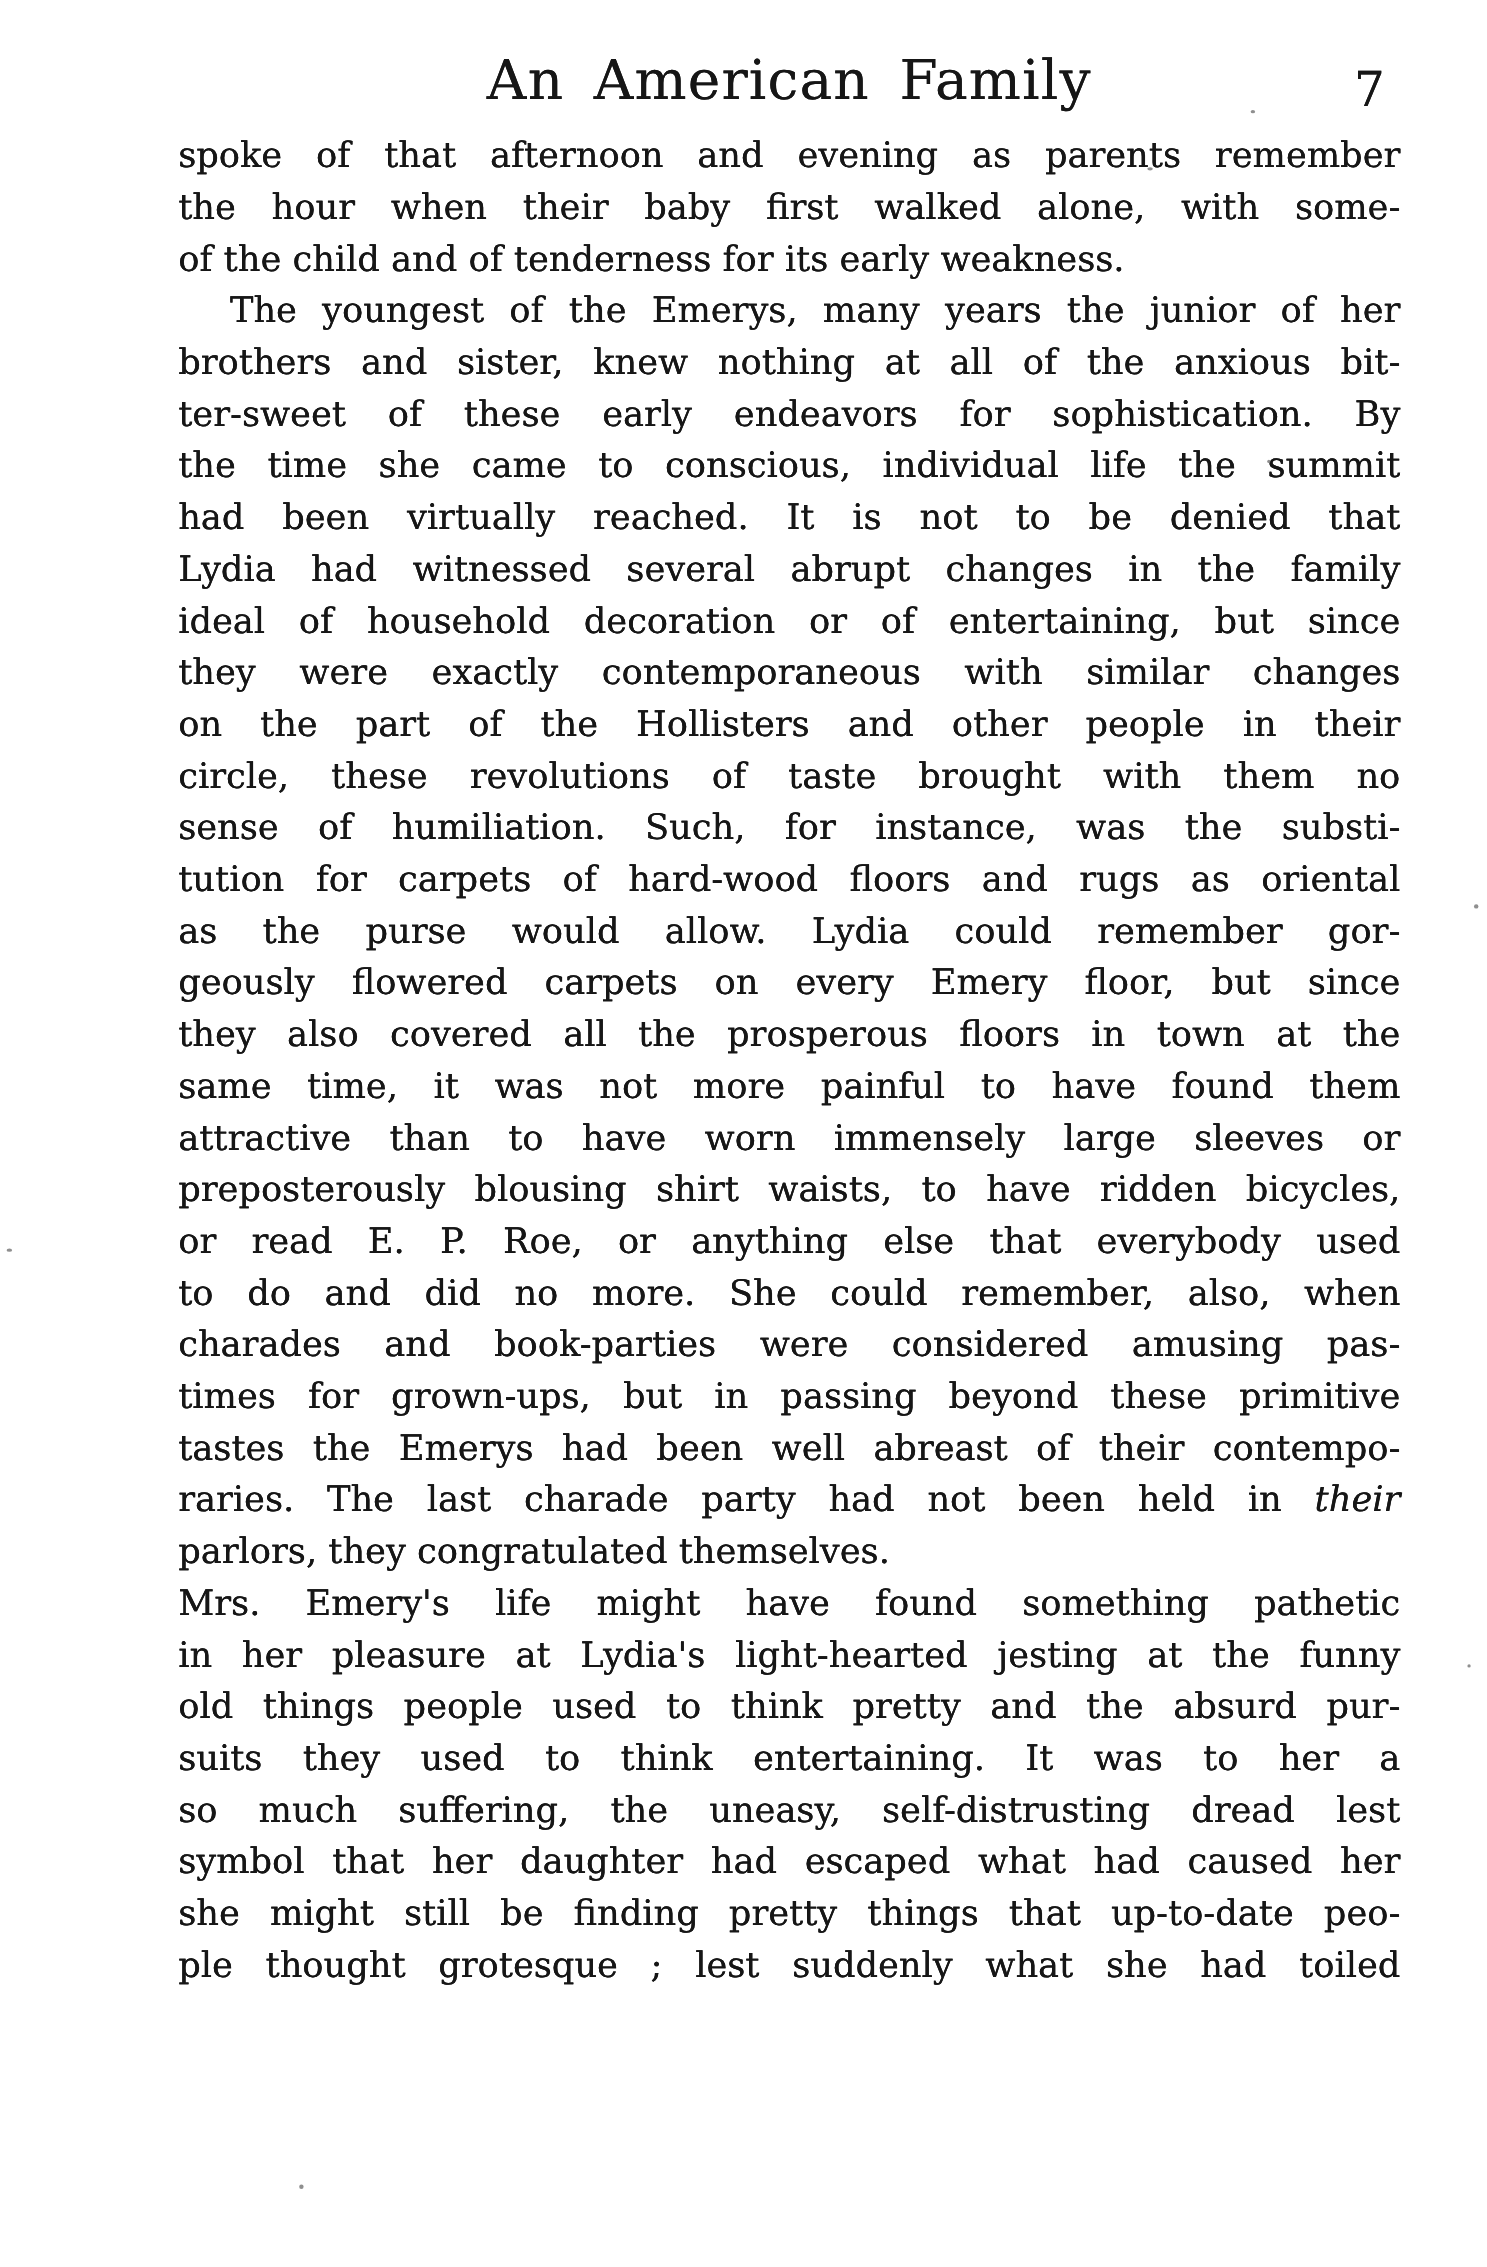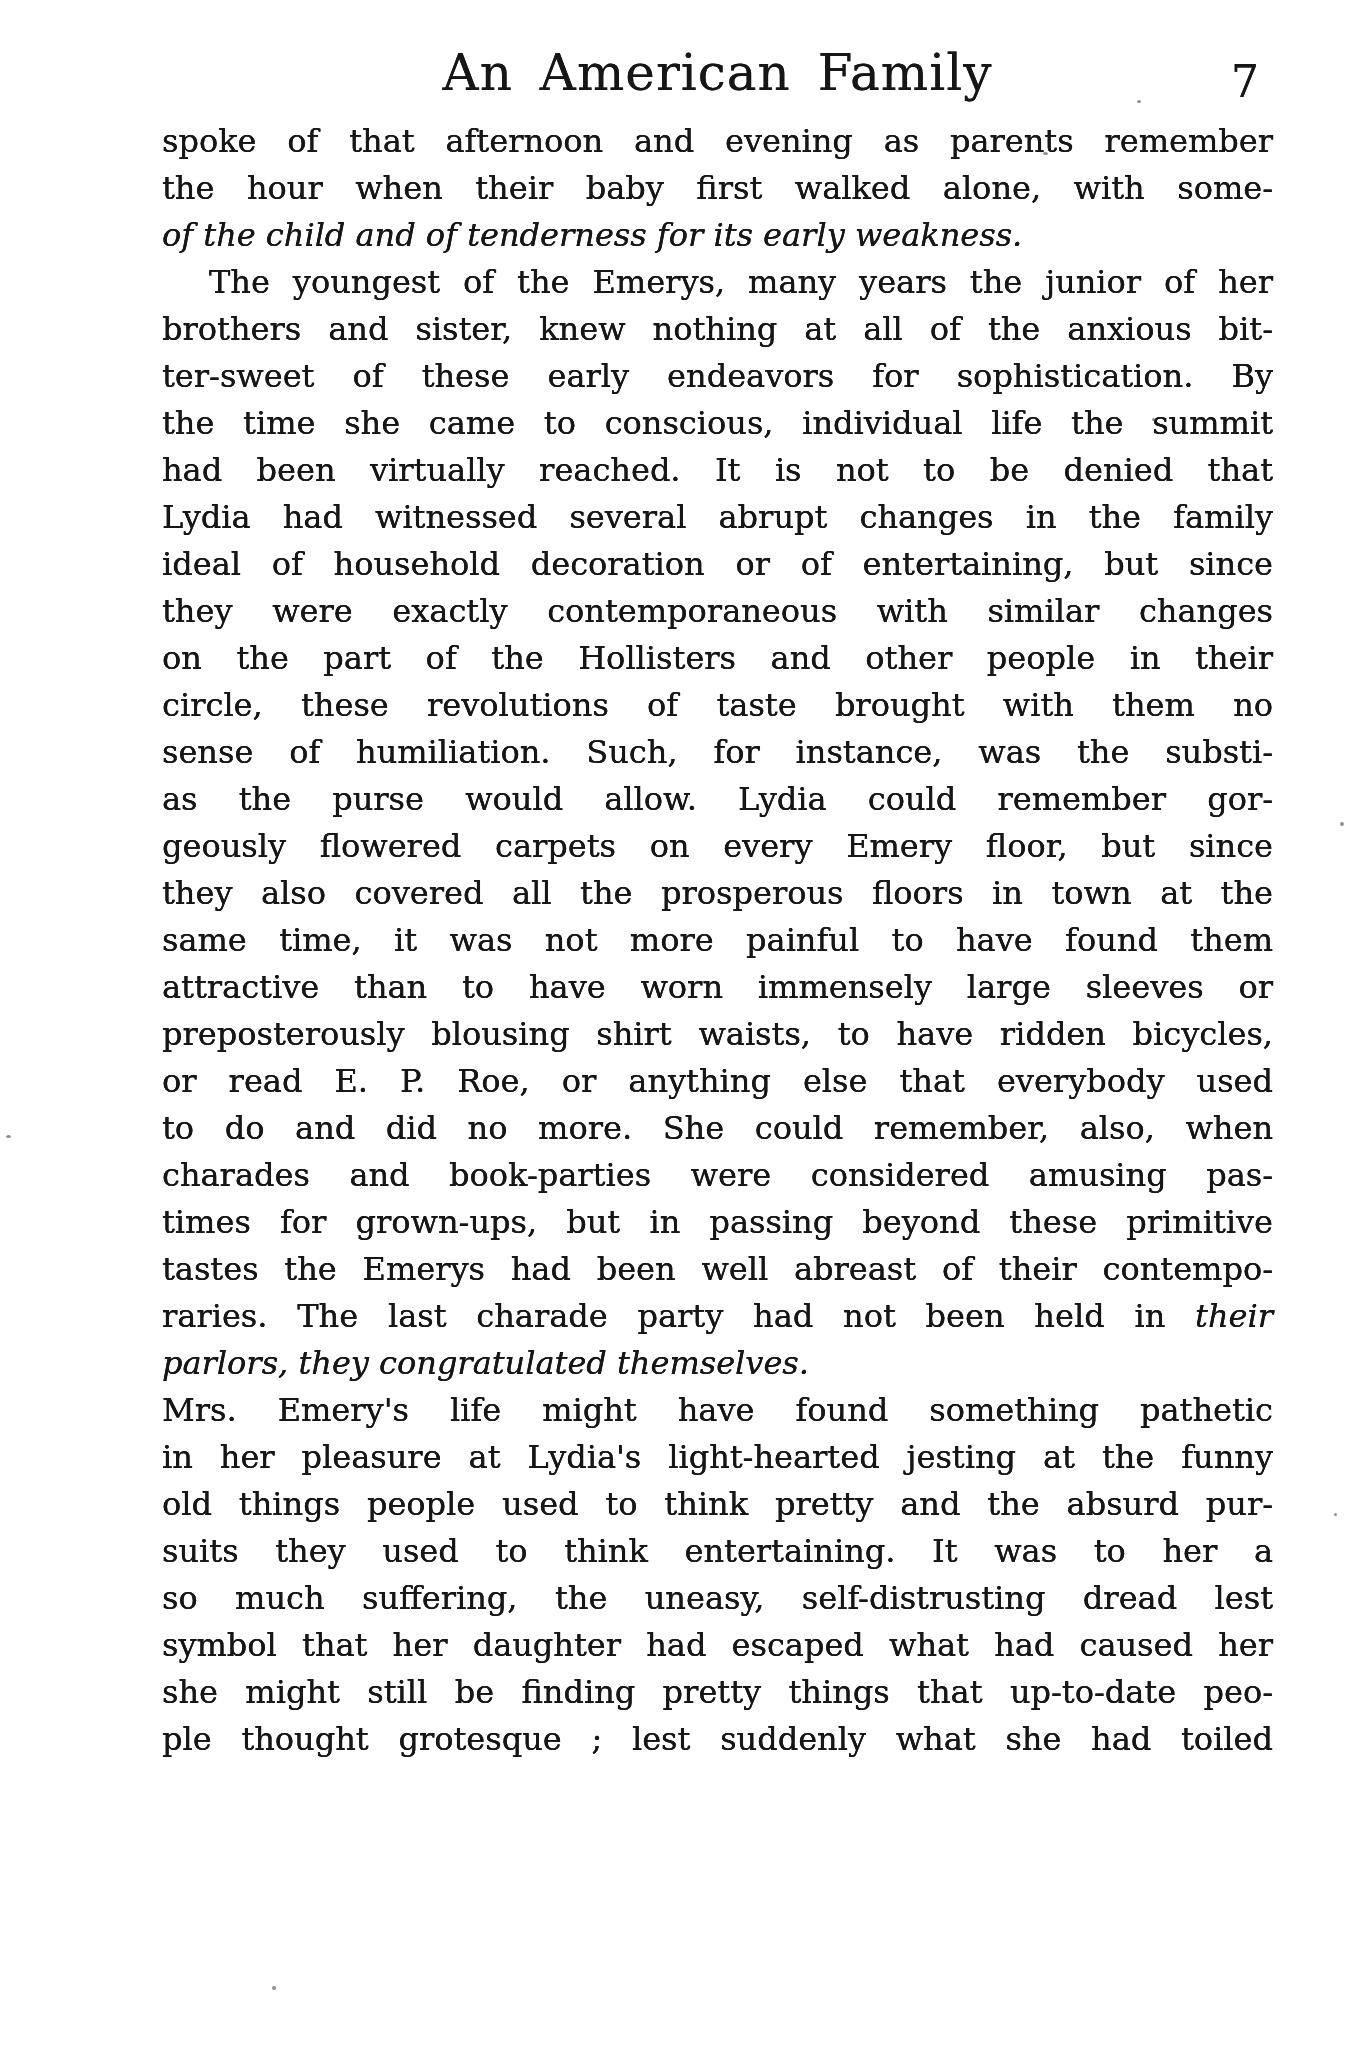--- a/index.html
+++ b/index.html
@@ -45,21 +45,20 @@
   }
   .line {
     text-align: justify;
     text-align-last: justify;
     height: 47px;
     white-space: normal;
   }
   .line.no-just {
     text-align: left;
     text-align-last: left;
-    font-style: italic;
   }
   .line.indent { text-indent: 47px; }
   .line em { font-style: italic; }
   .speck {
     position: absolute;
     background: #6a6a6a;
     border-radius: 50%;
     opacity: 0.75;
   }
 </style>
@@ -81,20 +80,21 @@
       <div class="line"><span>brothers and sister, knew nothing at all of the anxious bit-</span></div>
       <div class="line"><span>ter-sweet of these early endeavors for sophistication.  By</span></div>
       <div class="line"><span>the time she came to conscious, individual life the summit</span></div>
       <div class="line"><span>had been virtually reached.  It is not to be denied that</span></div>
       <div class="line"><span>Lydia had witnessed several abrupt changes in the family</span></div>
       <div class="line"><span>ideal of household decoration or of entertaining, but since</span></div>
       <div class="line"><span>they were exactly contemporaneous with similar changes</span></div>
       <div class="line"><span>on the part of the Hollisters and other people in their</span></div>
       <div class="line"><span>circle, these revolutions of taste brought with them no</span></div>
       <div class="line"><span>sense of humiliation.  Such, for instance, was the substi-</span></div>
+      <div class="line"><span>tution for carpets of hard-wood floors and rugs as oriental</span></div>
       <div class="line"><span>as the purse would allow.  Lydia could remember gor-</span></div>
       <div class="line"><span>geously flowered carpets on every Emery floor, but since</span></div>
       <div class="line"><span>they also covered all the prosperous floors in town at the</span></div>
       <div class="line"><span>same time, it was not more painful to have found them</span></div>
       <div class="line"><span>attractive than to have worn immensely large sleeves or</span></div>
       <div class="line"><span>preposterously blousing shirt waists, to have ridden bicycles,</span></div>
       <div class="line"><span>or read E. P. Roe, or anything else that everybody used</span></div>
       <div class="line"><span>to do and did no more.  She could remember, also, when</span></div>
       <div class="line"><span>charades and book-parties were considered amusing pas-</span></div>
       <div class="line"><span>times for grown-ups, but in passing beyond these primitive</span></div>

